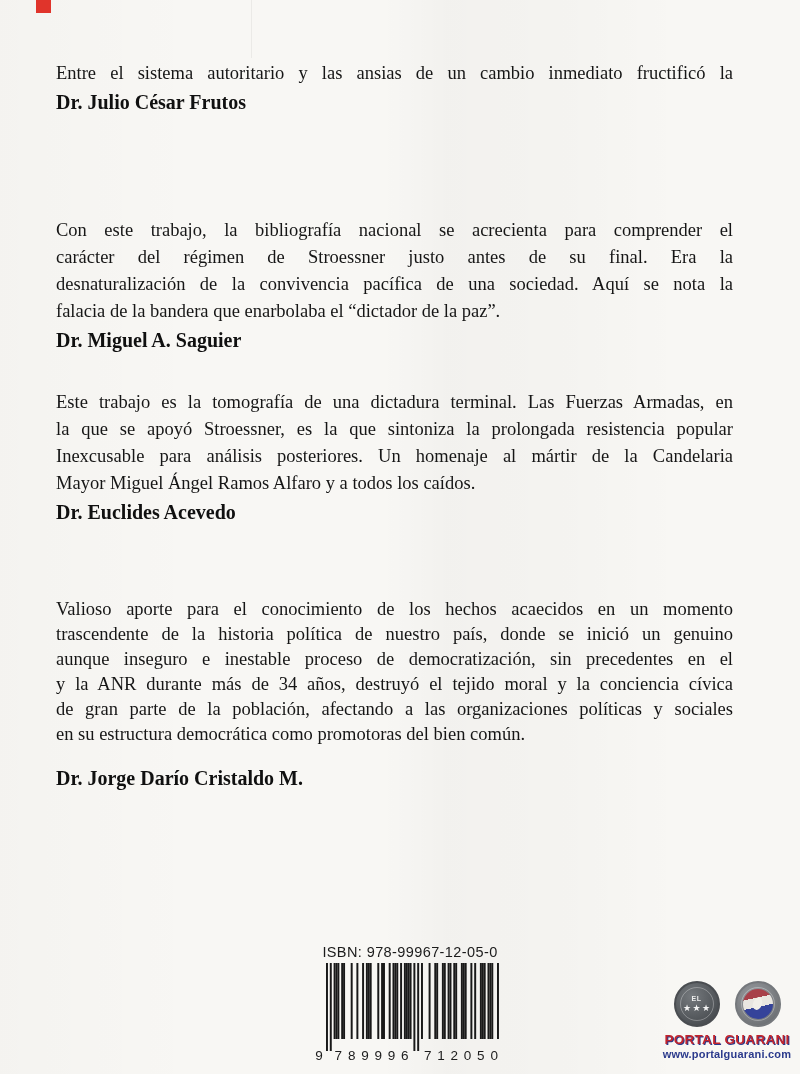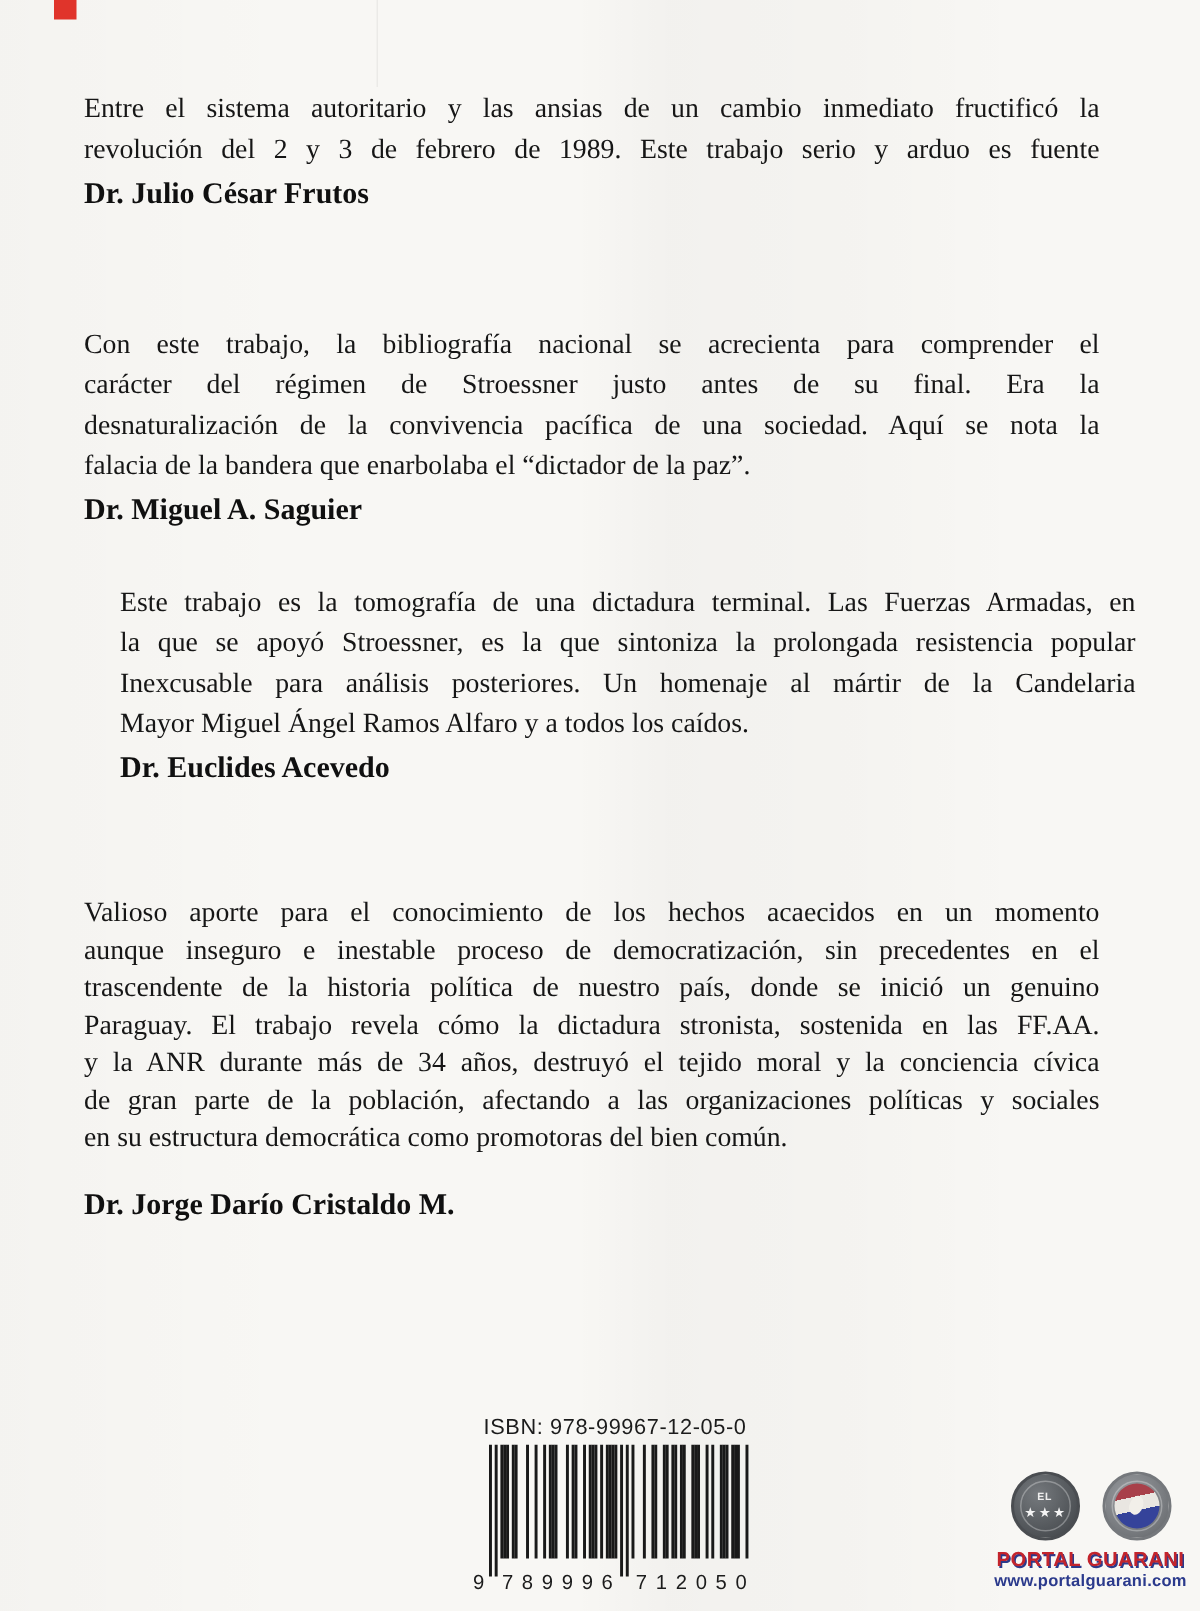--- a/index.html
+++ b/index.html
@@ -28,21 +28,21 @@
     color: #161616; font-size: 18.5px; line-height: 27px;
   }
   .quote .line { text-align: justify; text-align-last: justify; }
   .quote .line.last { text-align-last: left; }
   .quote .author {
     text-align: left; font-weight: bold; font-size: 20px;
     color: #101010; margin-top: 2px;
   }
   .q0 { top: 60px; }
   .q1 { top: 217px; }
-  .q2 { top: 389px; margin-left: 24px; }
+  .q2 { top: 389px; }
   .q3 { top: 597px; line-height: 25px; }
   .q3 .author { margin-top: 19px; }
 
   #isbn-block {
     position: absolute; left: 310px; top: 944px; width: 200px;
     text-align: center; font-family: "Liberation Sans", sans-serif;
   }
   #isbn-label { font-size: 14.5px; letter-spacing: 0.4px; color: #1b1b1b; text-align: center; }
   #barcode svg { display: block; margin: 3px auto 0 auto; }
 
@@ -93,21 +93,20 @@
 <body>
 
 <div id="page">
 
   <div id="corner-mark" style="background: rgb(224, 52, 43);"></div>
   <div id="crease"></div>
 
   <section class="quote q0">
     <div class="qlines">
         <div class="line">Entre el sistema autoritario y las ansias de un cambio inmediato fructificó la</div>
-        <div class="line">revolución del 2 y 3 de febrero de 1989. Este trabajo serio y arduo es fuente</div>
       </div>
     <div class="author">Dr. Julio César Frutos</div>
   </section>
 
   <section class="quote q1">
     <div class="qlines">
         <div class="line">Con este trabajo, la bibliografía nacional se acrecienta para comprender el</div>
         <div class="line">carácter del régimen de Stroessner justo antes de su final. Era la</div>
         <div class="line">desnaturalización de la convivencia pacífica de una sociedad. Aquí se nota la</div>
         <div class="line last">falacia de la bandera que enarbolaba el “dictador de la paz”.</div>
@@ -121,23 +120,22 @@
         <div class="line">la que se apoyó Stroessner, es la que sintoniza la prolongada resistencia popular</div>
         <div class="line">Inexcusable para análisis posteriores. Un homenaje al mártir de la Candelaria</div>
         <div class="line last">Mayor Miguel Ángel Ramos Alfaro y a todos los caídos.</div>
       </div>
     <div class="author">Dr. Euclides Acevedo</div>
   </section>
 
   <section class="quote q3">
     <div class="qlines">
         <div class="line">Valioso aporte para el conocimiento de los hechos acaecidos en un momento</div>
+        <div class="line">trascendente de la historia política de nuestro país, donde se inició un genuino</div>
         <div class="line">aunque inseguro e inestable proceso de democratización, sin precedentes en el</div>
-        <div class="line">trascendente de la historia política de nuestro país, donde se inició un genuino</div>
-        <div class="line">Paraguay. El trabajo revela cómo la dictadura stronista, sostenida en las FF.AA.</div>
         <div class="line">y la ANR durante más de 34 años, destruyó el tejido moral y la conciencia cívica</div>
         <div class="line">de gran parte de la población, afectando a las organizaciones políticas y sociales</div>
         <div class="line last">en su estructura democrática como promotoras del bien común.</div>
       </div>
     <div class="author">Dr. Jorge Darío Cristaldo M.</div>
   </section>
 
   <div id="isbn-block">
     <div id="isbn-label">ISBN: 978-99967-12-05-0</div>
     <div id="barcode">

